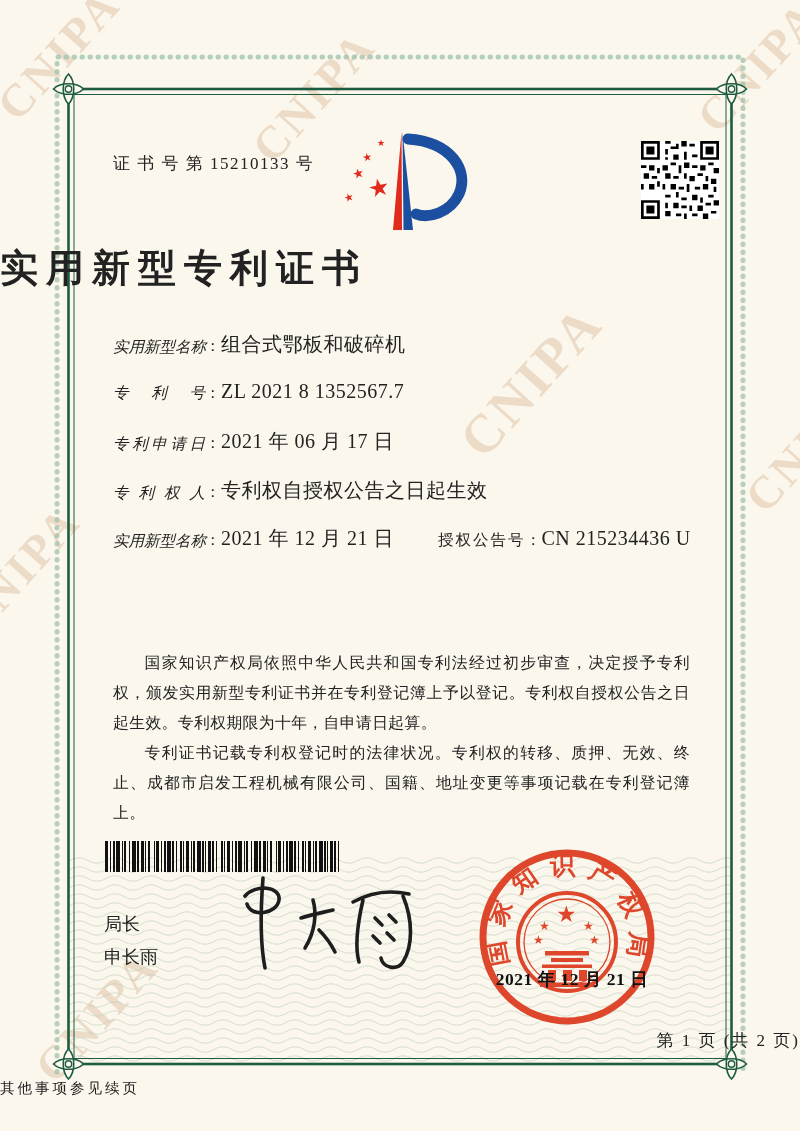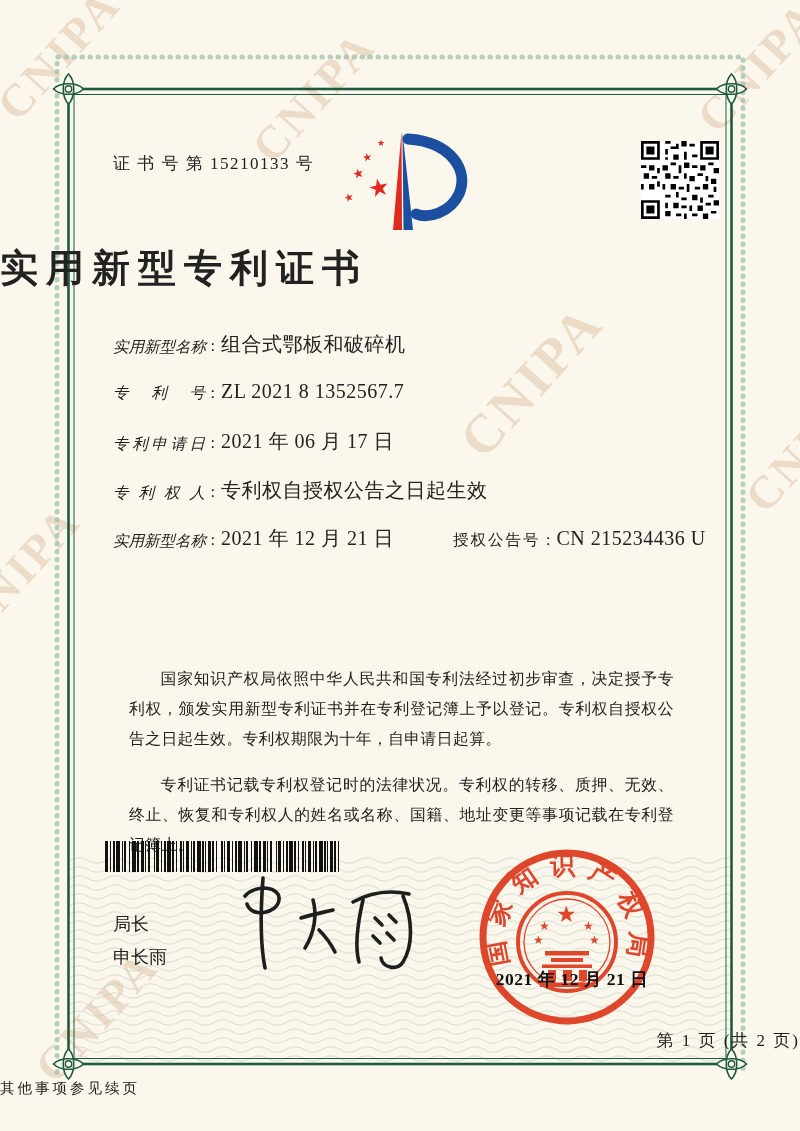--- a/index.html
+++ b/index.html
@@ -34,27 +34,27 @@
     text-align:justify;text-align-last:justify;text-justify:inter-character;
     vertical-align:bottom;
     font-style:italic;
   }
   .fc{display:inline-block;width:16px;font-size:15.5px;}
   .fv{font-size:20px;letter-spacing:0.5px;}
   .g2{margin-left:44px;}
   
   .paras{position:absolute;left:113px;top:648px;width:577px;z-index:3;}
   .paras p{
-    margin:16px;font-size:15.8px;line-height:30px;text-align:justify;
+    margin:0;font-size:15.8px;line-height:30px;text-align:justify;
     text-indent:2em;letter-spacing:0.4px;
   }
   
   .barcode{position:absolute;left:105px;top:841px;z-index:3;}
   
-  .issuer{position:absolute;left:113px;top:908px;z-index:3;font-size:18px;line-height:33px;}
+  .issuer{position:absolute;left:104px;top:908px;z-index:3;font-size:18px;line-height:33px;}
   .sig{position:absolute;left:225px;top:870px;z-index:3;}
   
   .seal{position:absolute;left:478px;top:848px;z-index:4;opacity:0.93;}
   .seal-date{
     position:absolute;left:492px;top:967px;width:160px;text-align:center;
     font-size:17.5px;font-weight:bold;letter-spacing:0.5px;z-index:5;color:#111;
   }
   
   .page-info{position:absolute;left:7px;right:0;top:1029px;text-align:right;font-size:17px;letter-spacing:2px;z-index:3;}
   .cont-note{position:absolute;left:0;right:0;top:1079px;font-size:14.5px;letter-spacing:3px;z-index:3;}
@@ -137,27 +137,27 @@
     <div class="field-row">
       <span class="fl">专利号</span><span class="fc">：</span><span class="fv">ZL 2021 8 1352567.7</span>
     </div>
     <div class="field-row">
       <span class="fl">专利申请日</span><span class="fc">：</span><span class="fv">2021 年 06 月 17 日</span>
     </div>
     <div class="field-row">
       <span class="fl">专利权人</span><span class="fc">：</span><span class="fv">专利权自授权公告之日起生效</span>
     </div>
     <div class="field-row">
-      <span class="fl">实用新型名称</span><span class="fc">：</span><span class="fv">2021 年 12 月 21 日</span><span class="g2"><span style="font-size:15.5px;letter-spacing:2px;margin-left:15px;">授权公告号</span><span class="fc">：</span><span class="fv">CN 215234436 U</span></span>
+      <span class="fl">实用新型名称</span><span class="fc">：</span><span class="fv">2021 年 12 月 21 日</span><span class="g2"><span style="font-size:15.5px;letter-spacing:2px;">授权公告号</span><span class="fc">：</span><span class="fv">CN 215234436 U</span></span>
     </div>
   </div>
 
   <div class="paras">
     <p>国家知识产权局依照中华人民共和国专利法经过初步审查，决定授予专利权，颁发实用新型专利证书并在专利登记簿上予以登记。专利权自授权公告之日起生效。专利权期限为十年，自申请日起算。</p>
-    <p>专利证书记载专利权登记时的法律状况。专利权的转移、质押、无效、终止、恢复和专利权人的姓名或名称、国籍、地址变更等事项记载在专利登记簿上。</p>
+    <p>专利证书记载专利权登记时的法律状况。专利权的转移、质押、无效、终止、成都市启发工程机械有限公司、国籍、地址变更等事项记载在专利登记簿上。</p>
   </div>
 
   <svg class="barcode" width="237" height="31" aria-hidden="true">
     <line x1="0" y1="15.5" x2="237" y2="15.5" stroke="#111" stroke-width="31" stroke-dasharray="3 2 1 2 2 1 4 2 1 1 2 3 1 2 4 1 2 2 3 1 1 2 2 4 1 1 3 2 1 2 2 1 4 1 2 2 1 3 2 1 1 2 3 2 1 1 2 2 4 1 2 1 1 2 3 1 2 2 1 4 2 1 1 2"></line>
   </svg>
 
   <div class="issuer">
     <div>局长</div>
     <div>申长雨</div>
   </div>

